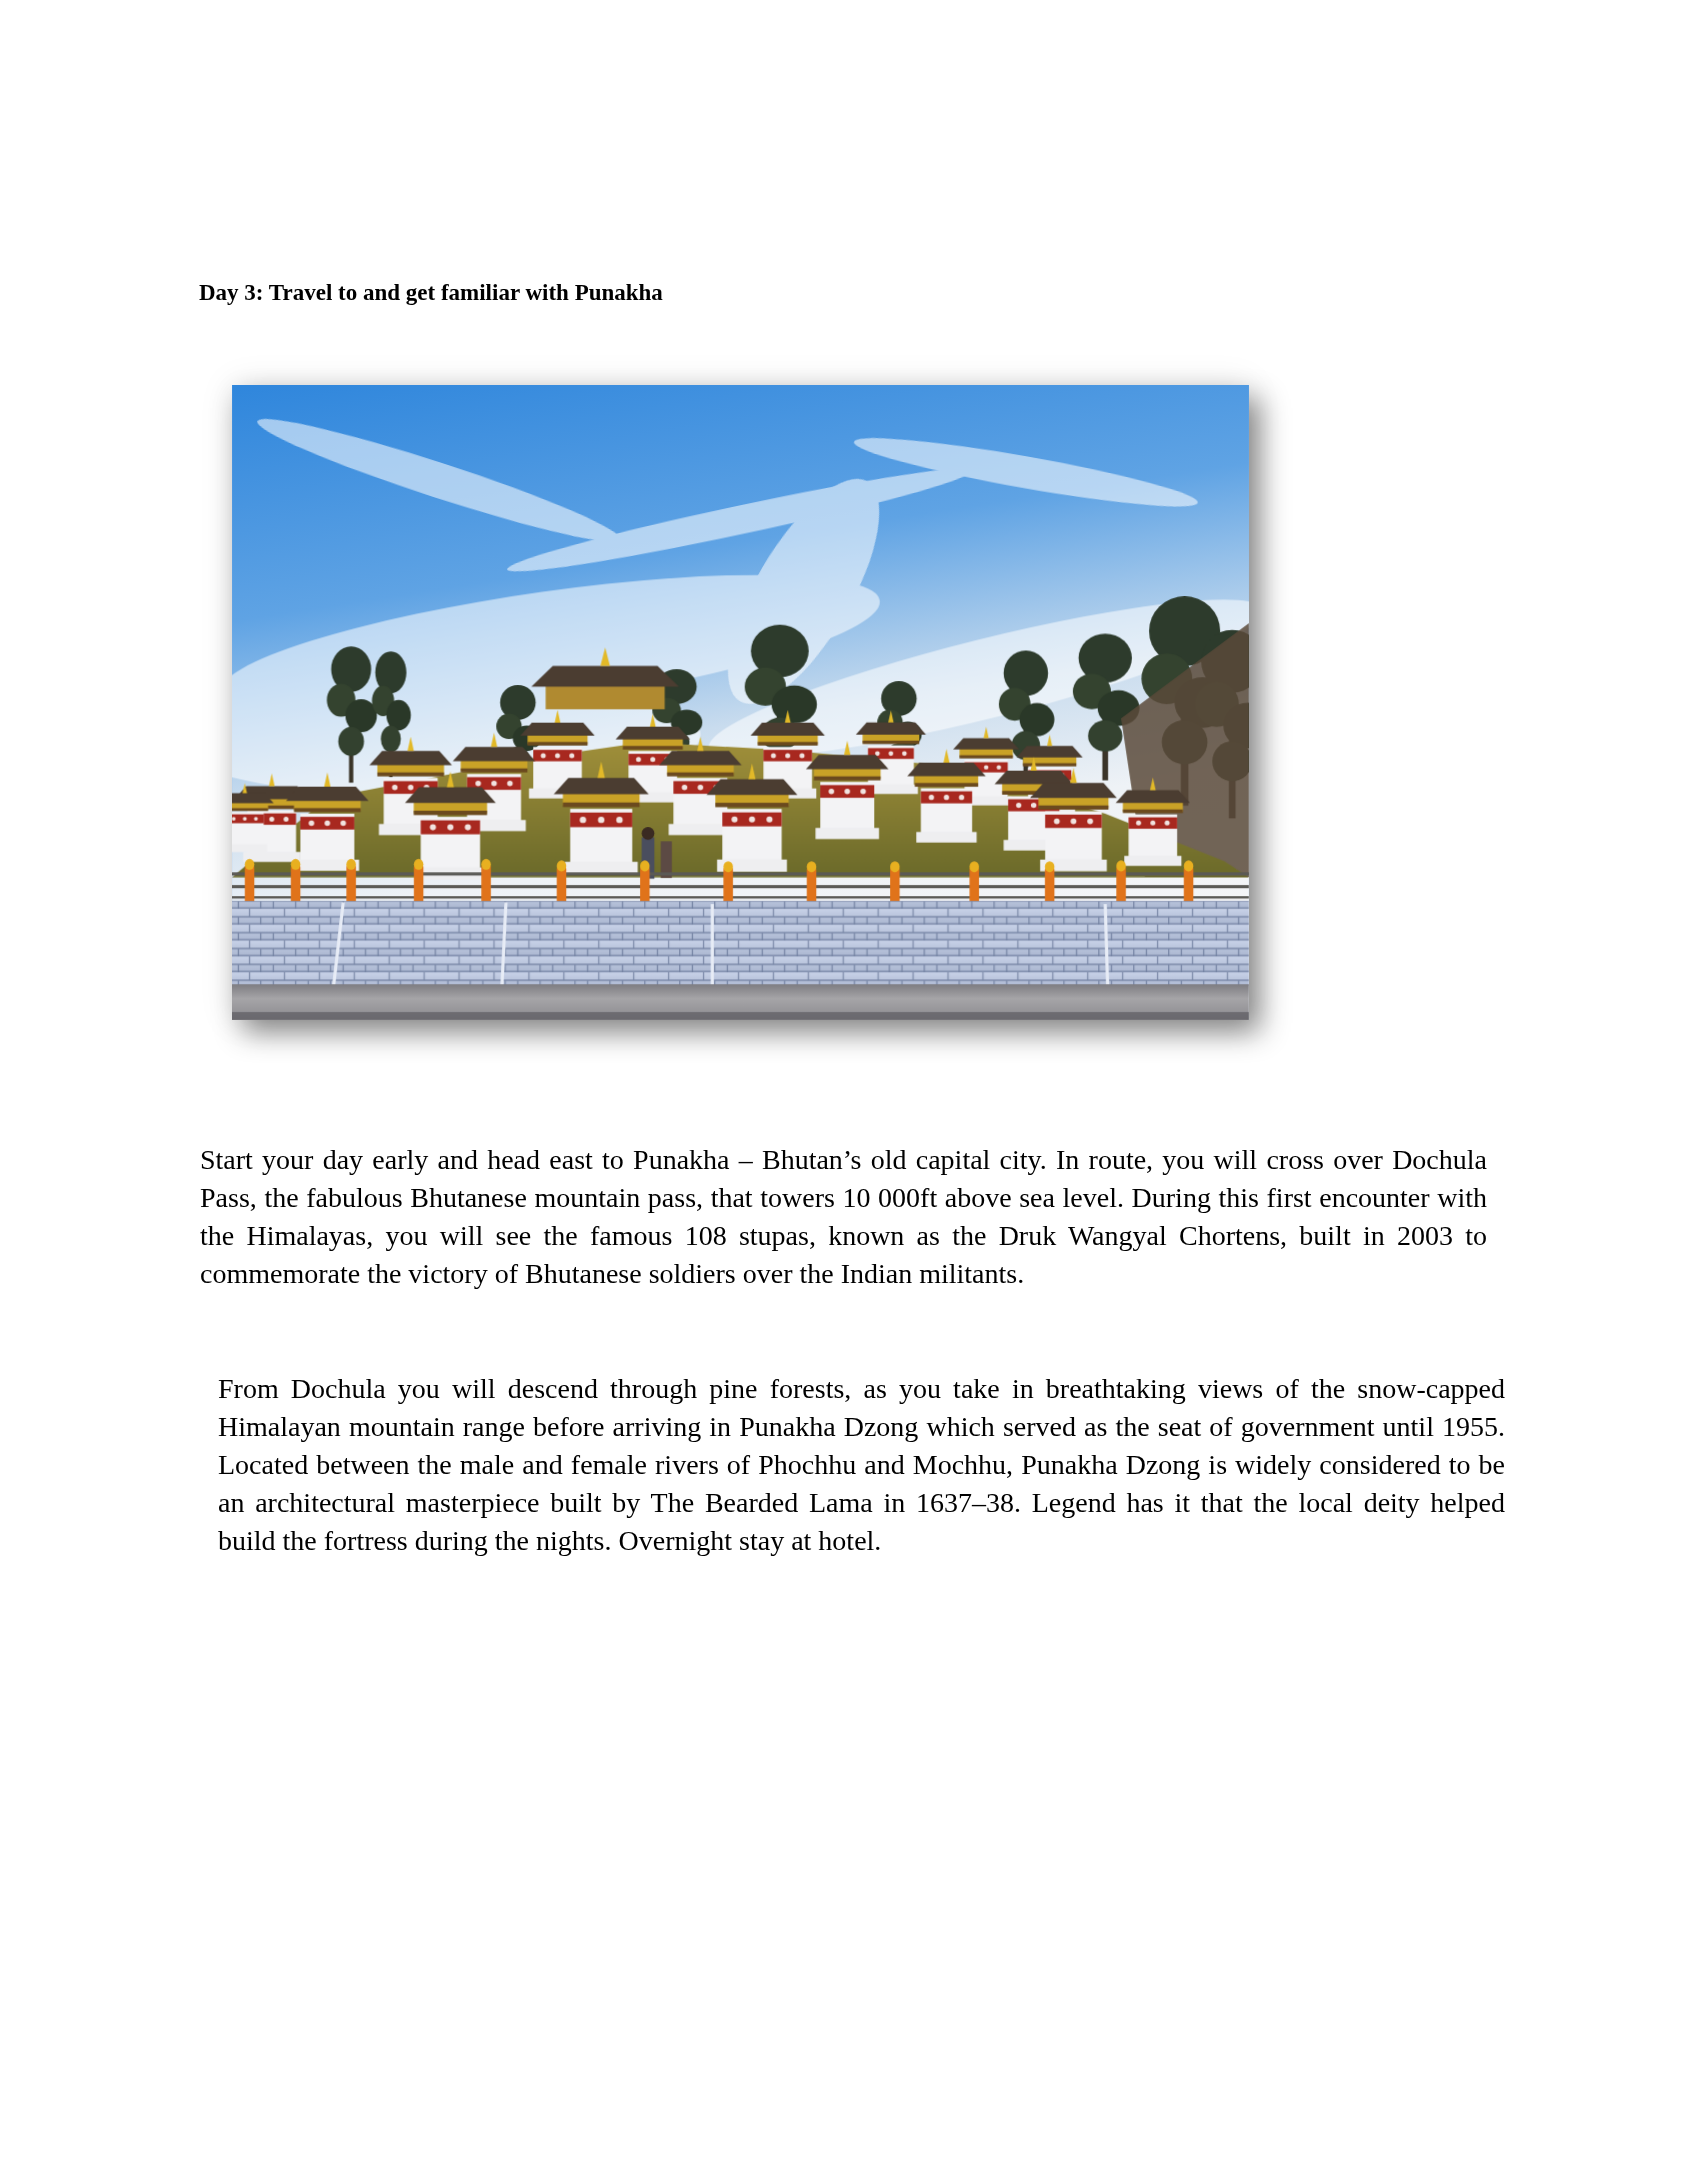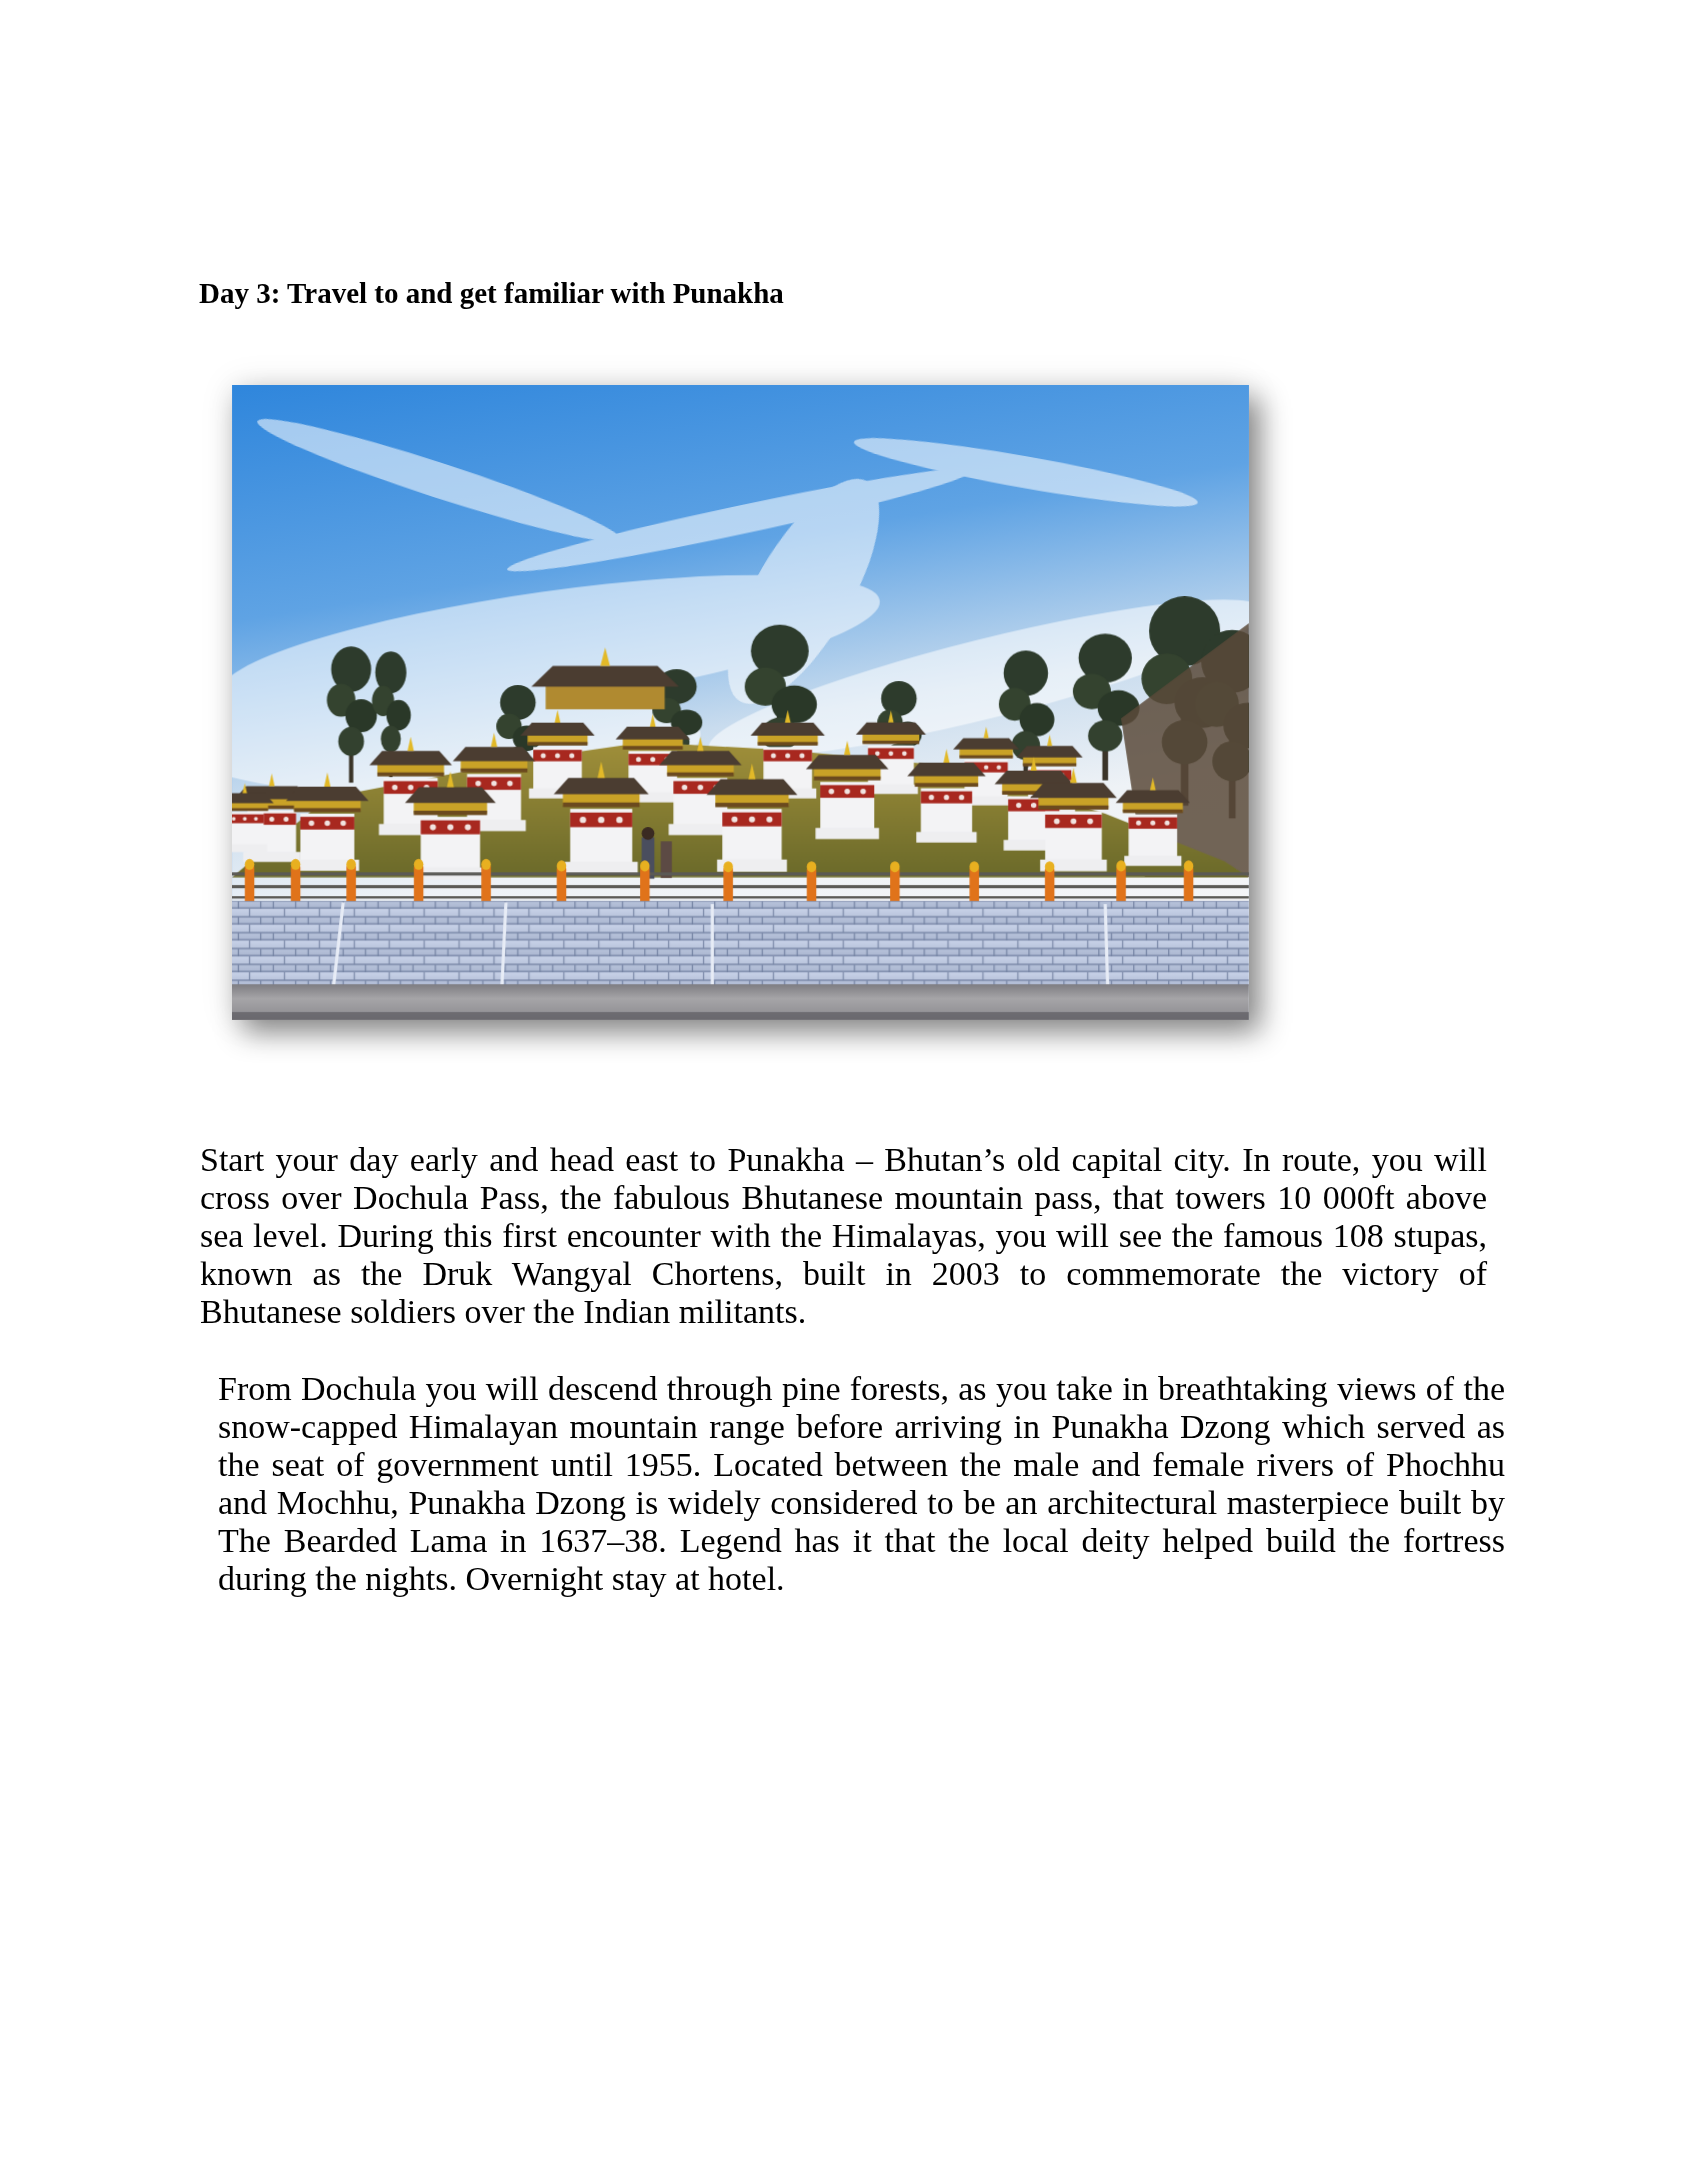--- a/index.html
+++ b/index.html
@@ -15,21 +15,21 @@
     font-family: "Liberation Serif", "DejaVu Serif", serif;
     color: #000000;
   }
   .heading {
     position: absolute;
     left: 199px;
     top: 274px;
     margin: 0;
     font-family: "Liberation Serif", serif;
     font-weight: bold;
-    font-size: 29px;
+    font-size: 23px;
     line-height: 38px;
     white-space: nowrap;
   }
   .photo-frame {
     position: absolute;
     left: 232px;
     top: 385px;
     width: 1017px;
     height: 635px;
     box-shadow: 11px 12.7px 27px rgba(0,0,0,0.45), 0 0 32px rgba(0,0,0,0.10);
@@ -40,21 +40,21 @@
     display: block;
     width: 1017px;
     height: 635px;
   }
   .body-text {
     position: absolute;
     left: 200px;
     width: 1287px;
     margin: 0;
     font-family: "Liberation Serif", serif;
-    font-size: 34px;
+    font-size: 28px;
     line-height: 38px;
     text-align: justify;
   }
   .para-1 { top: 1141px; }
   .para-2 { top: 1370px; margin-left: 18px; }
 </style>
 </head>
 <body>
 
 <h1 class="heading">Day 3: Travel to and get familiar with Punakha</h1>

